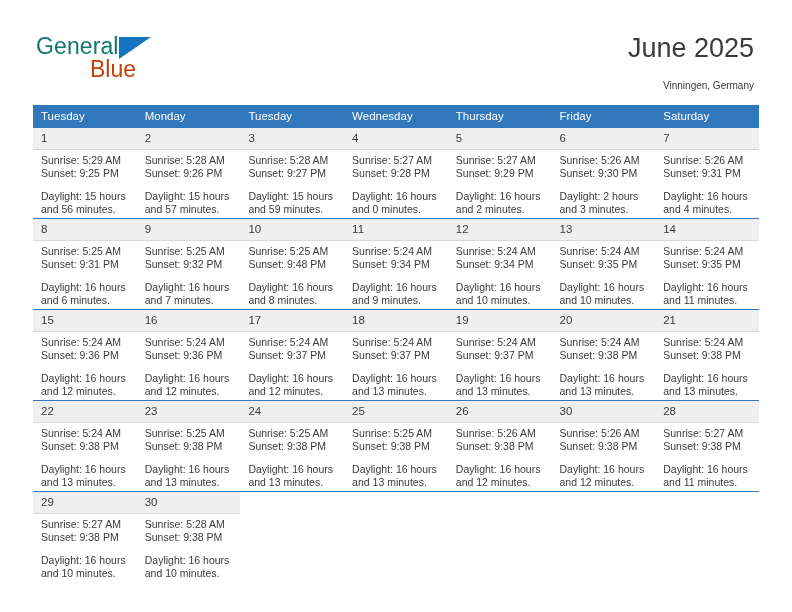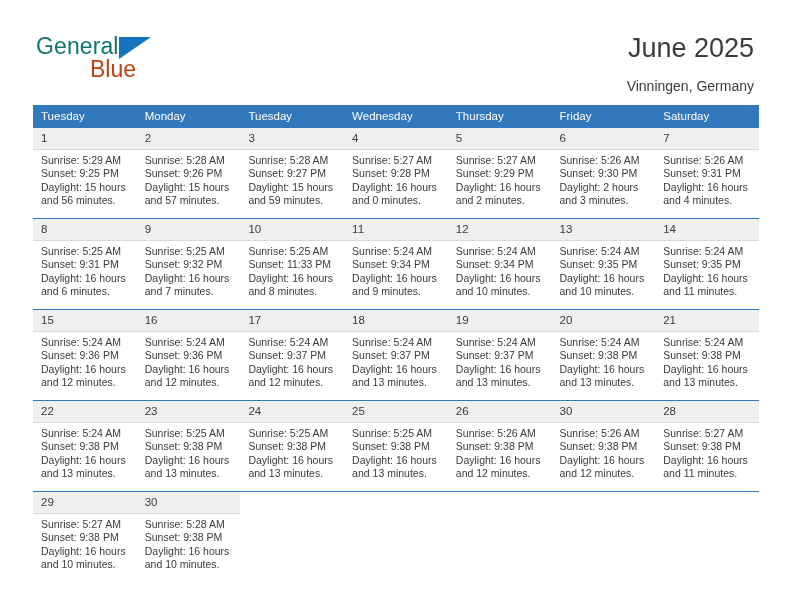--- a/index.html
+++ b/index.html
@@ -72,21 +72,21 @@
     color: #3b3b3b;
     text-align: right;
     line-height: 32px;
     font-weight: 400;
     white-space: nowrap;
   }
   .subtitle {
     position: absolute;
     right: 38px;
     top: 78px;
-    font-size: 14px;
+    font-size: 10px;
     color: #3b3b3b;
     text-align: right;
     line-height: 16px;
     white-space: nowrap;
   }
 
   
   .cal {
     position: absolute;
     left: 33px;
@@ -133,20 +133,21 @@
     padding: 4px 7px 0 8px;
     font-size: 10.5px;
     line-height: 13.4px;
     color: #3b3b3b;
   }
   .info div {
     white-space: nowrap;
   }
   .info .dl {
     white-space: normal;
+    margin-top: 9px;
   }
   td.blank {
     background: transparent;
   }
 </style>
 </head>
 <body>
 
 <div class="page">
 
@@ -245,21 +246,21 @@
             <div class="info">
               <div>Sunrise: 5:25 AM</div>
               <div>Sunset: 9:32 PM</div>
               <div class="dl">Daylight: 16 hours and 7 minutes.</div>
             </div>
           </td>
           <td>
             <div class="daynum">10</div>
             <div class="info">
               <div>Sunrise: 5:25 AM</div>
-              <div>Sunset: 11:33 PM</div>
+              <div>Sunset: 9:48 PM</div>
               <div class="dl">Daylight: 16 hours and 8 minutes.</div>
             </div>
           </td>
           <td>
             <div class="daynum">11</div>
             <div class="info">
               <div>Sunrise: 5:24 AM</div>
               <div>Sunset: 9:34 PM</div>
               <div class="dl">Daylight: 16 hours and 9 minutes.</div>
             </div>

